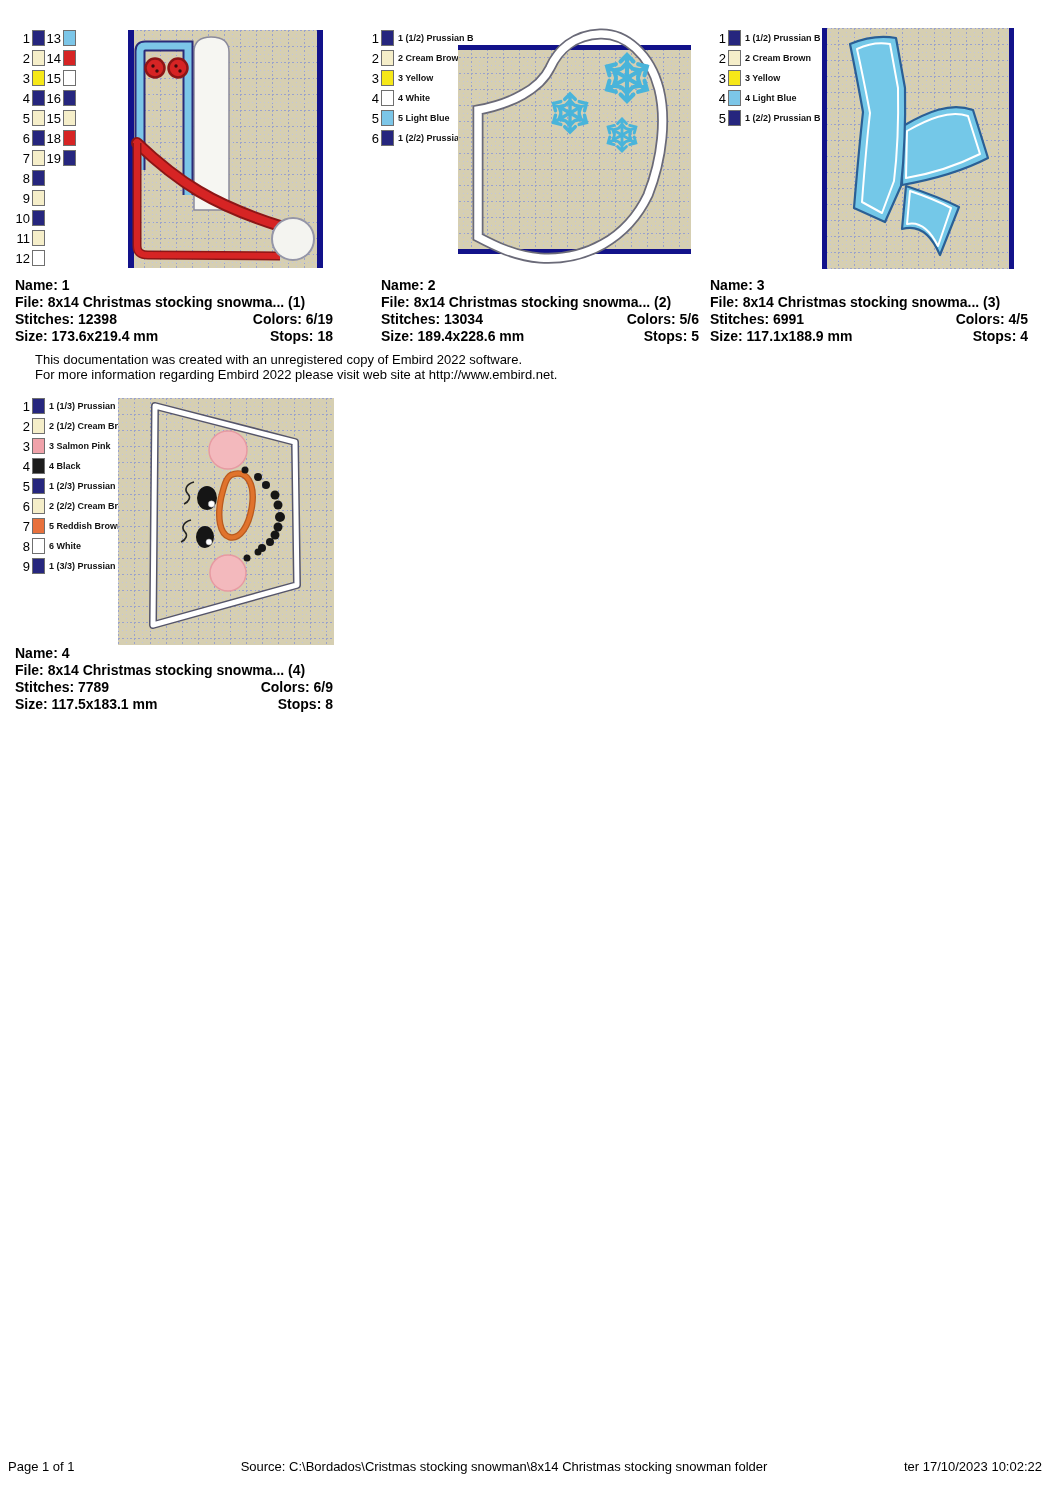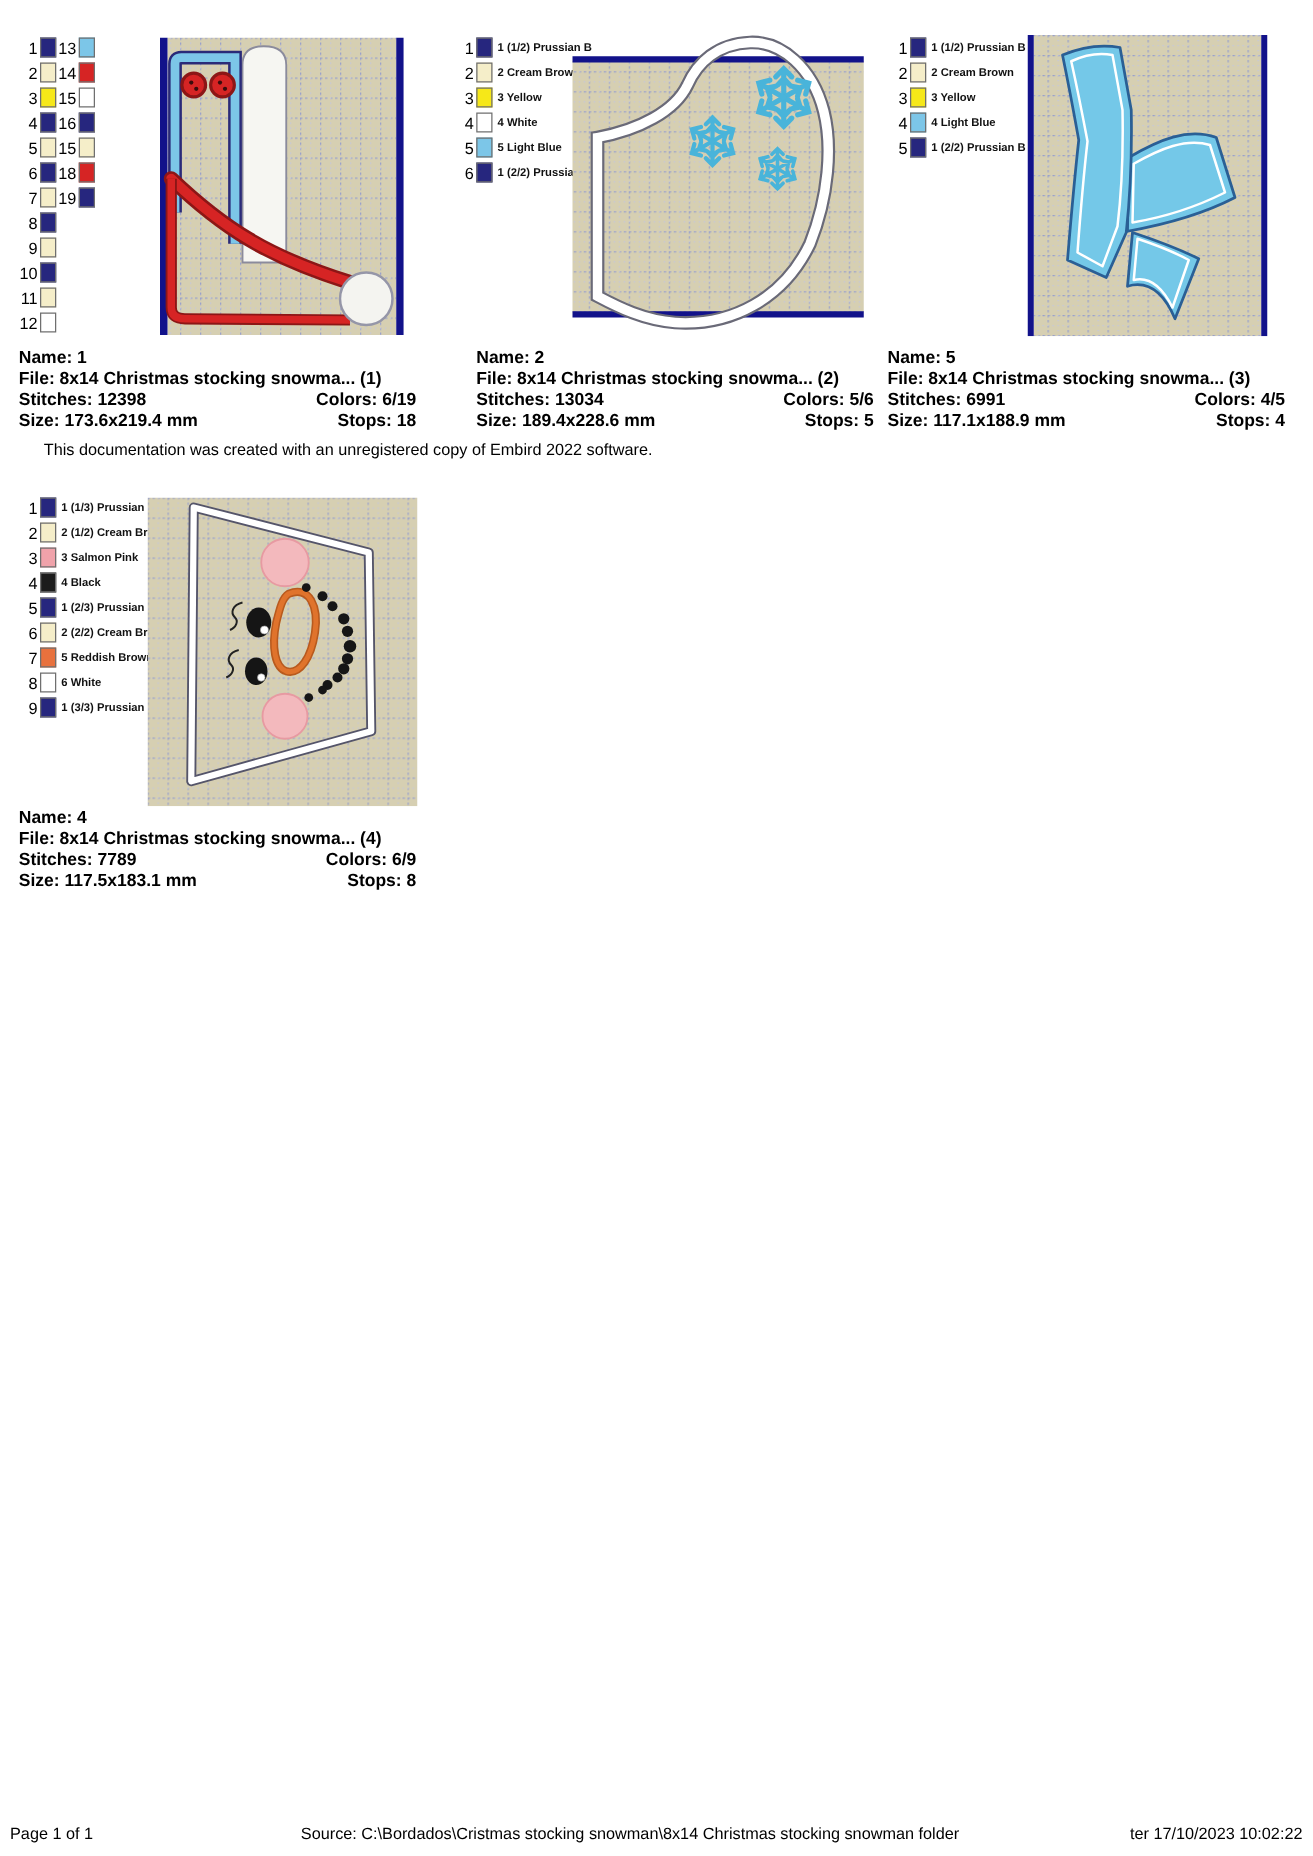--- a/index.html
+++ b/index.html
@@ -273,34 +273,35 @@
     <path d="M28,16 Q52,6 74,10 L83,60 Q84,112 79,158 L63,194 L32,180 Q37,120 41,84 Q34,45 28,16 Z"></path>
     <g fill="none" stroke="#ffffff" stroke-width="2">
       <path d="M85,103 C106,91 127,82 146,88 L158,126 C134,138 108,146 84,150 Z"></path>
       <path d="M88,163 C103,168 118,174 129,180 L116,218 C108,202 98,193 85,196 Z"></path>
       <path d="M35,21 Q52,13 68,16 L76,60 Q77,112 72,153 L60,185 L40,174 Q44,120 48,85 Q41,48 35,21 Z"></path>
     </g>
   </g>
 </svg>
 
 <div class="abs info" style="left:710px;top:277px">
-  <div>Name: 5</div>
+  <div>Name: 3</div>
   <div>File: 8x14 Christmas stocking snowma... (3)</div>
   <div class="split">
       <span>Stitches: 6991</span>
       <span>Colors: 4/5</span>
     </div>
   <div class="split">
       <span>Size: 117.1x188.9 mm</span>
       <span>Stops: 4</span>
     </div>
 </div>
 
 <div class="abs disclaimer" style="left:15px;top:352px">
   <div>This documentation was created with an unregistered copy of Embird 2022 software.</div>
+  <div>For more information regarding Embird 2022 please visit web site at http://www.embird.net.</div>
 </div>
 
 <div class="abs pal" style="left:14px;top:396px">
     <div class="prow">
       <span class="pnum">1</span>
       <span class="psw" style="background: rgb(38, 38, 126);"></span>
       <span class="plbl">1 (1/3) Prussian B</span>
     </div>
     <div class="prow">
       <span class="pnum">2</span>

